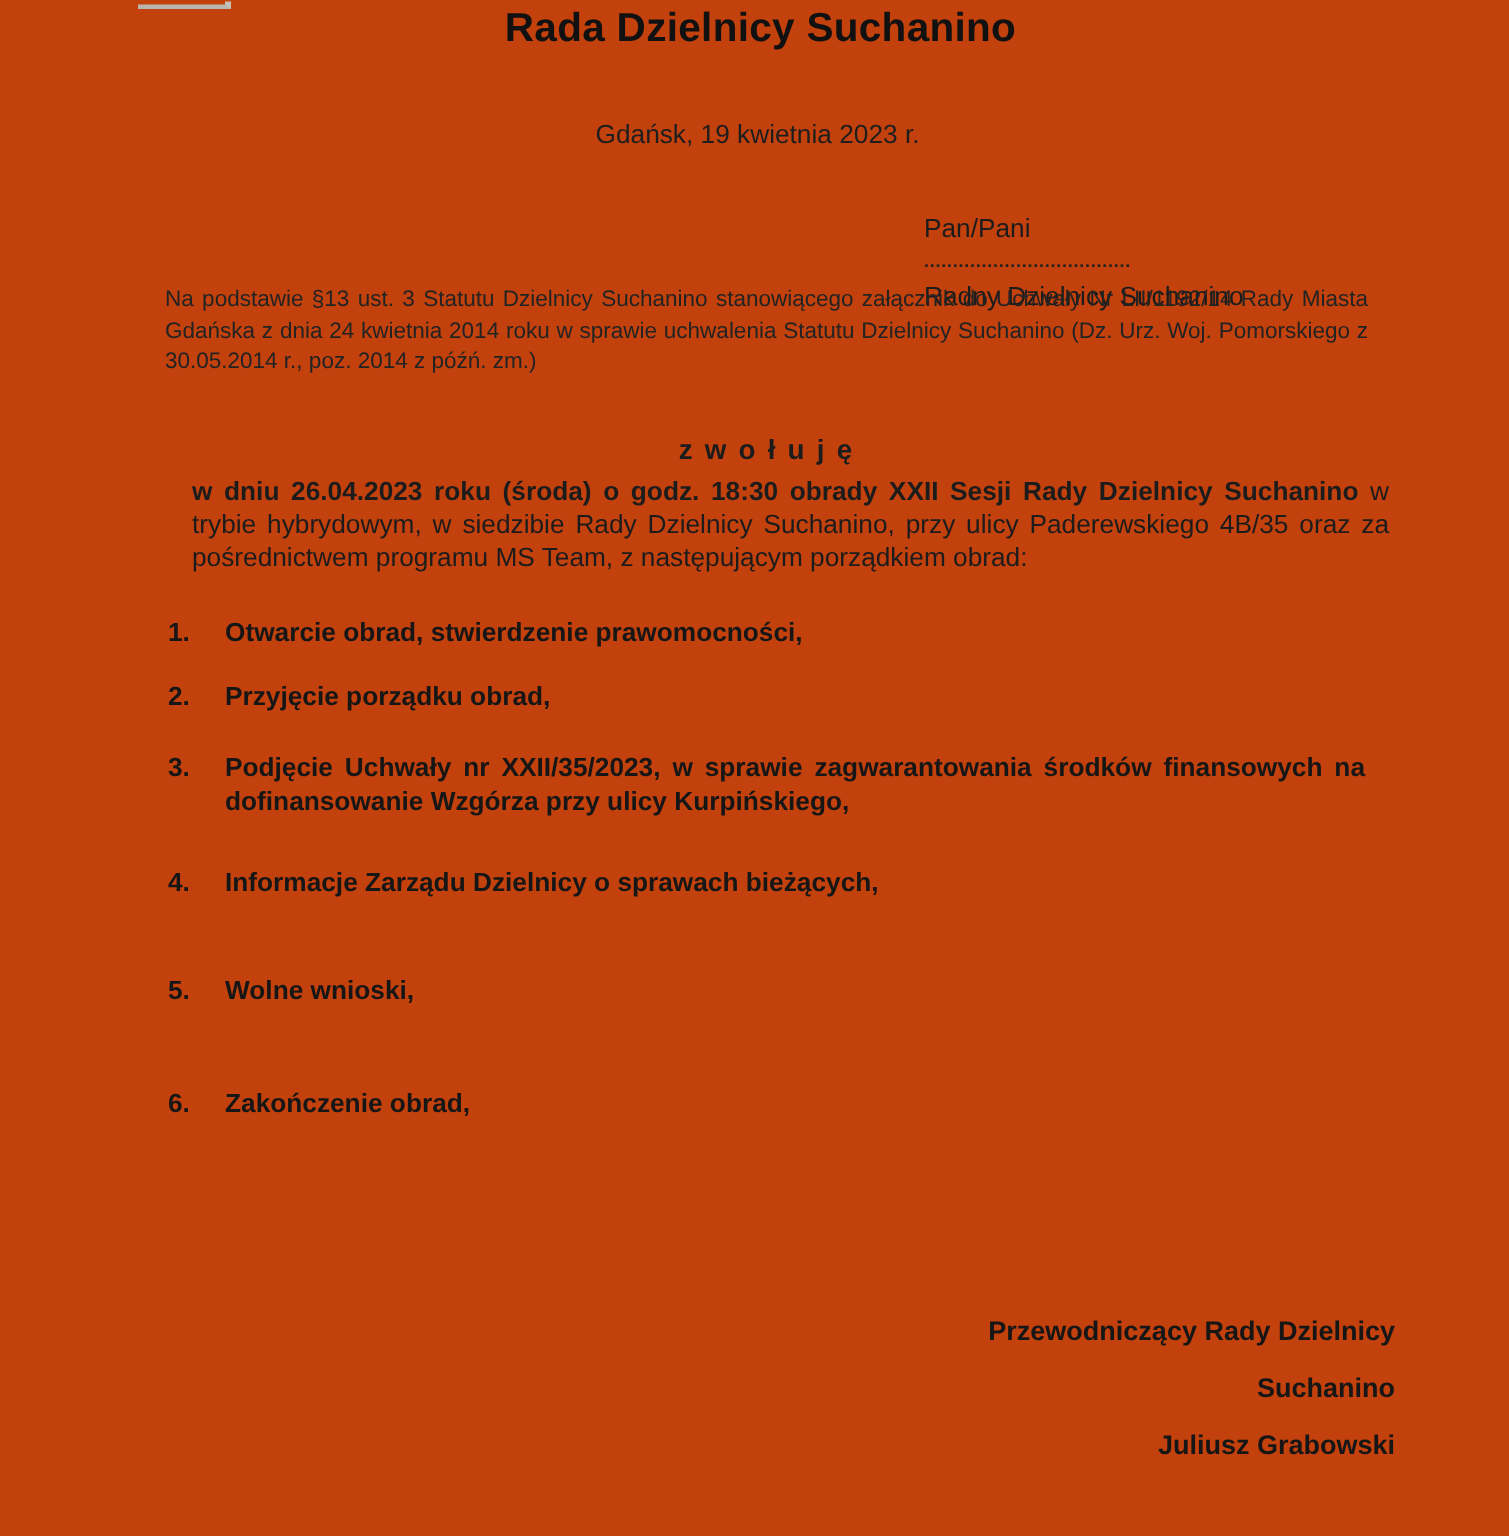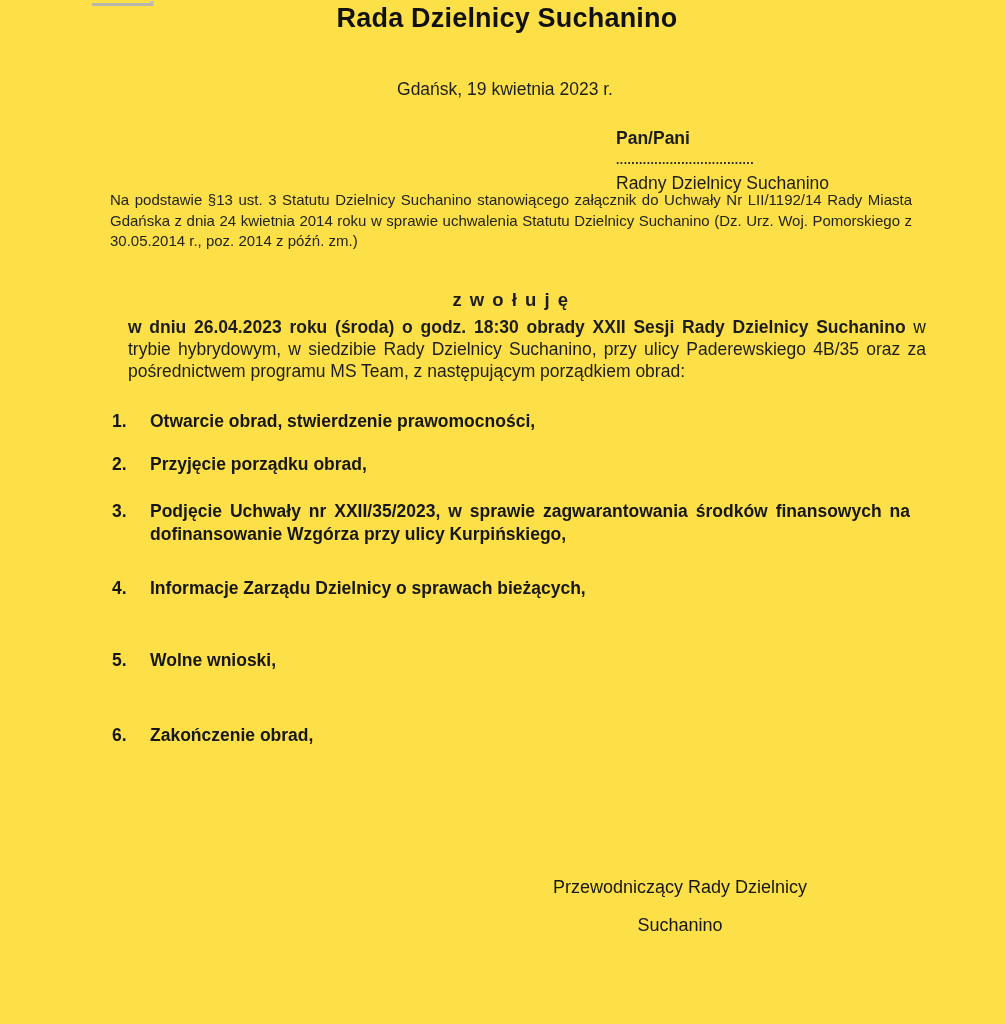--- a/index.html
+++ b/index.html
@@ -9,21 +9,21 @@
     height: 1024px;
     background: #ffffff;
     font-family: "Liberation Sans", "DejaVu Sans", sans-serif;
     color: #1c1c1c;
     overflow: hidden;
   }
   .page {
     position: relative;
     width: 1006px;
     height: 1024px;
-    background: #fde047;
+    background: #c2410c;
   }
   .b { font-weight: bold; }
 
   
   .artifact {
     position: absolute;
     left: 92px;
     top: 1px;
     width: 62px;
     height: 5px;
@@ -54,21 +54,21 @@
     color: #1e1e1e;
   }
 
   .recipient {
     position: absolute;
     left: 616px;
     top: 128px;
     width: 320px;
     font-size: 17.5px;
   }
-  .recipient .salutation { font-weight: bold; }
+  .recipient .salutation { font-weight: normal; margin-top: 14px; }
   .recipient .dots {
     margin-top: 5px;
     font-size: 12px;
     font-weight: bold;
     letter-spacing: 0.5px;
     line-height: 12px;
     color: #222;
   }
   .recipient .role { margin-top: 7px; }
 
@@ -131,23 +131,23 @@
   .agenda-item:nth-child(3) { margin-top: 24px; }
   .agenda-item:nth-child(4) { margin-top: 31px; }
   .agenda-item:nth-child(5) { margin-top: 49px; }
   .agenda-item:nth-child(6) { margin-top: 52px; }
 
   .signature {
     position: absolute;
     left: 430px;
     top: 874px;
     width: 500px;
-    text-align: center;
+    text-align: right;
     font-size: 18px;
-    font-weight: normal;
+    font-weight: bold;
     color: #161616;
   }
   .signature .sig-line {
     line-height: 26px;
     margin-bottom: 12px;
   }
 </style>
 </head>
 <body>
 
@@ -196,15 +196,16 @@
     </div>
     <div class="agenda-item">
       <span class="num">6.</span>
       <span class="txt">Zakończenie obrad,</span>
     </div>
   </div>
 
   <div class="signature">
     <div class="sig-line">Przewodniczący Rady Dzielnicy</div>
     <div class="sig-line">Suchanino</div>
+    <div class="sig-line">Juliusz Grabowski</div>
   </div>
 
 </div>
 
 </body></html>

